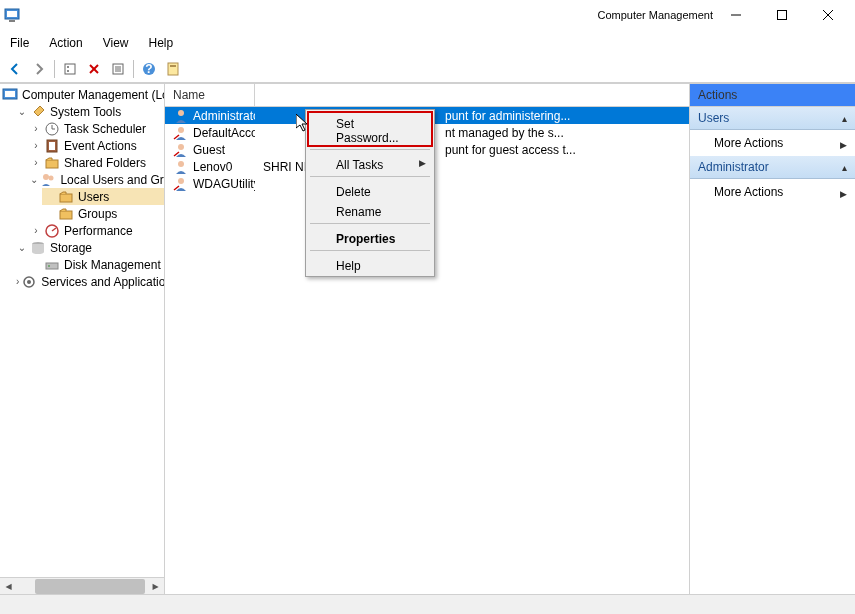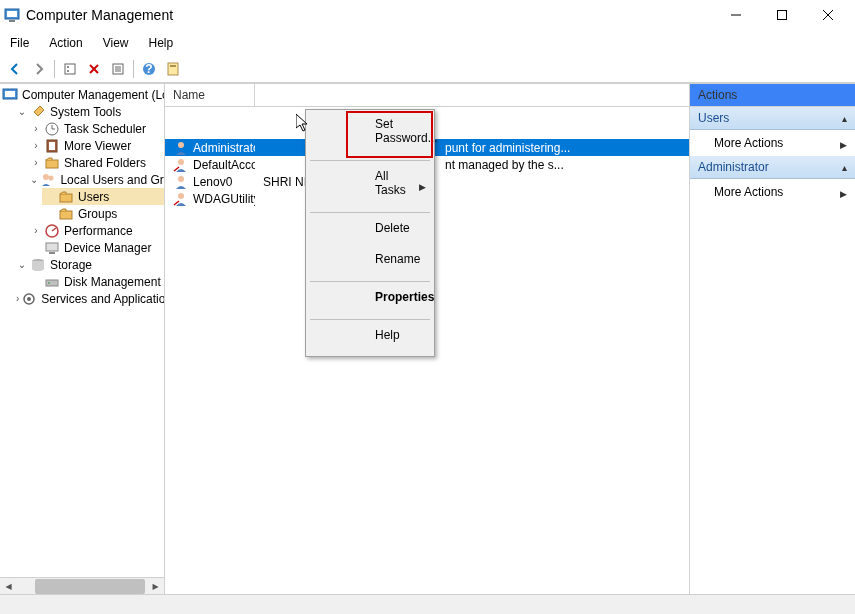--- a/index.html
+++ b/index.html
@@ -1,21 +1,21 @@
 <!DOCTYPE html>
 <html><head>
   <meta charset="utf-8">
   <style>
     * { box-sizing: border-box; margin: 0; padding: 0; font-family: "Segoe UI", Tahoma, sans-serif; font-size: 12px; }
     body { background: #fff; width: 855px; height: 614px; overflow: hidden; display: flex; flex-direction: column; }
     
     
     .titlebar { height: 30px; display: flex; align-items: center; padding: 0 4px; }
     .titlebar-icon { width: 16px; height: 16px; margin-right: 6px; display: flex; align-items: center; justify-content: center; }
-    .titlebar-title { flex: 1; font-size: 14px; color: #000; }
+    .titlebar-title { flex: 1; font-size: 11px; color: #000; text-align: right; }
     .titlebar-controls { display: flex; gap: 0; }
     .titlebar-btn { width: 46px; height: 30px; display: flex; align-items: center; justify-content: center; color: #000; cursor: default; }
     
     
     .menubar { display: flex; padding: 2px 0; }
     .menuitem { padding: 4px 10px; cursor: default; color: #000; text-align: center; }
     
     
     .toolbar { display: flex; align-items: center; padding: 2px 4px; gap: 2px; border-bottom: 1px solid #d0d0d0; }
     .toolbtn { width: 22px; height: 22px; display: flex; align-items: center; justify-content: center; cursor: default; border: 1px solid transparent; }
@@ -32,36 +32,36 @@
     .tree-expander { width: 12px; height: 12px; display: flex; align-items: center; justify-content: center; margin-right: 2px; color: #555; font-size: 10px; }
     .tree-icon { width: 16px; height: 16px; margin-right: 4px; display: flex; align-items: center; justify-content: center; }
     .tree-label { font-size: 12px; color: #000; }
     .tree-children { padding-left: 14px; }
     .tree-row.selected { background: #f7e4b5; }
     .scrollbar-h { height: 17px; background: #f0f0f0; display: flex; align-items: center; border-top: 1px solid #d0d0d0; }
     .scroll-thumb { height: 15px; width: 110px; background: #c0c0c0; margin-left: 18px; border-radius: 2px; }
     .scroll-arrow { width: 17px; height: 17px; display: flex; align-items: center; justify-content: center; color: #555; font-size: 8px; }
     
     
-    .list-pane { flex: 1; border-right: 1px solid #d0d0d0; display: flex; flex-direction: column; overflow: hidden; position: relative; gap: 32px; }
+    .list-pane { flex: 1; border-right: 1px solid #d0d0d0; display: flex; flex-direction: column; overflow: hidden; position: relative; }
     .list-header { display: flex; border-bottom: 1px solid #d0d0d0; }
     .list-header-cell { padding: 4px 8px; border-right: 1px solid #d0d0d0; color: #333; font-size: 12px; background: #fff; cursor: default; }
     .col-name { width: 90px; }
     .col-fullname { width: 130px; }
     .col-desc { flex: 1; }
     .list-body { flex: 1; }
     .list-row { display: flex; align-items: center; height: 17px; cursor: default; }
     .list-row.selected { background: #0078d7; color: #fff; }
     .list-row.selected .list-cell { color: #fff; }
     .list-cell { padding: 0 8px; font-size: 12px; color: #000; white-space: nowrap; overflow: hidden; text-overflow: ellipsis; display: flex; align-items: center; }
     .list-icon { width: 16px; height: 16px; margin-right: 4px; flex-shrink: 0; display: flex; align-items: center; justify-content: center; }
     
     
     .context-menu { position: absolute; left: 140px; top: 25px; width: 130px; background: #f0f0f0; border: 1px solid #a0a0a0; box-shadow: 2px 2px 4px rgba(0,0,0,0.3); z-index: 100; padding: 2px; }
-    .ctx-item { padding: 5px 18px 12px 28px; font-size: 12px; color: #000; cursor: default; position: relative; margin-left: 39px; }
+    .ctx-item { padding: 5px 18px 1px 28px; font-size: 12px; color: #000; cursor: default; position: relative; }
     .ctx-item.highlighted { outline: 2px solid #d00000; outline-offset: -1px; }
     .ctx-item.bold { font-weight: bold; }
     .ctx-sep { height: 1px; background: #c0c0c0; margin: 3px 2px; }
     .ctx-arrow { position: absolute; right: 6px; top: 50%; transform: translateY(-50%); font-size: 9px; color: #333; }
     
     
     .actions-pane { width: 165px; display: flex; flex-direction: column; }
     .actions-header { background: #3b82f6; border-bottom: 1px solid #d0d0d0; padding: 4px 8px; font-size: 12px; color: #333; }
     .actions-section { background: linear-gradient(#dbeaf9, #c5ddf4); border-bottom: 1px solid #a8c0d8; padding: 4px 8px; display: flex; align-items: center; justify-content: space-between; color: #1a4d8f; font-size: 12px; }
     .actions-item-row { padding: 6px 8px 6px 24px; font-size: 12px; color: #000; display: flex; align-items: flex-end; justify-content: space-between; cursor: default; }
@@ -204,21 +204,21 @@
                 <span class="tree-label">Task Scheduler</span>
               </div>
               <div class="tree-row">
                 <span class="tree-expander">›</span>
                 <span class="tree-icon">
                     <svg class="svg-icon" viewBox="0 0 16 16">
                       <rect x="3" y="2" width="10" height="12" fill="#a06040" stroke="#704020"></rect>
                       <rect x="5" y="4" width="6" height="8" fill="#fff"></rect>
                     </svg>
                   </span>
-                <span class="tree-label">More Viewer</span>
+                <span class="tree-label">Event Actions</span>
               </div>
               <div class="tree-row">
                 <span class="tree-expander">›</span>
                 <span class="tree-icon">
                     <svg class="svg-icon" viewBox="0 0 16 16">
                       <rect x="2" y="5" width="12" height="8" fill="#f0c060" stroke="#b08030"></rect>
                       <path d="M2 5 L5 3 L8 3 L8 5" fill="#f0c060" stroke="#b08030"></path>
                     </svg>
                   </span>
                 <span class="tree-label">Shared Folders</span>
@@ -261,30 +261,20 @@
               <div class="tree-row">
                 <span class="tree-expander">›</span>
                 <span class="tree-icon">
                     <svg class="svg-icon" viewBox="0 0 16 16">
                       <circle cx="8" cy="8" r="6" fill="none" stroke="#c04040" stroke-width="1.5"></circle>
                       <line x1="8" y1="8" x2="12" y2="5" stroke="#c04040" stroke-width="1.5"></line>
                     </svg>
                   </span>
                 <span class="tree-label">Performance</span>
               </div>
-              <div class="tree-row">
-                <span class="tree-expander"></span>
-                <span class="tree-icon">
-                    <svg class="svg-icon" viewBox="0 0 16 16">
-                      <rect x="2" y="3" width="12" height="8" fill="#e0e0e0" stroke="#888"></rect>
-                      <rect x="5" y="12" width="6" height="2" fill="#888"></rect>
-                    </svg>
-                  </span>
-                <span class="tree-label">Device Manager</span>
-              </div>
             </div>
           </div>
 
           <div class="tree-node">
             <div class="tree-row">
               <span class="tree-expander">⌄</span>
               <span class="tree-icon">
                   <svg class="svg-icon" viewBox="0 0 16 16">
                     <ellipse cx="8" cy="4" rx="6" ry="2" fill="#b0b0b0"></ellipse>
                     <rect x="2" y="4" width="12" height="8" fill="#d0d0d0"></rect>
@@ -367,20 +357,38 @@
         <div class="list-cell col-desc" style="padding-left:60px">
             <span>nt managed by the s...</span>
           </div>
       </div>
       <div class="list-row">
         <div class="list-cell col-name">
             <span class="list-icon">
               <svg class="svg-icon" viewBox="0 0 16 16">
                 <circle cx="8" cy="5" r="3" fill="#f0c0a0"></circle>
                 <path d="M3 15 Q8 9 13 15" fill="#5080c0"></path>
+                <path d="M1 14 L6 10" stroke="#c00" stroke-width="1.5"></path>
+              </svg>
+            </span>
+            <span>Guest</span>
+          </div>
+        <div class="list-cell col-fullname">
+            <span></span>
+          </div>
+        <div class="list-cell col-desc" style="padding-left:60px">
+            <span>punt for guest access t...</span>
+          </div>
+      </div>
+      <div class="list-row">
+        <div class="list-cell col-name">
+            <span class="list-icon">
+              <svg class="svg-icon" viewBox="0 0 16 16">
+                <circle cx="8" cy="5" r="3" fill="#f0c0a0"></circle>
+                <path d="M3 15 Q8 9 13 15" fill="#5080c0"></path>
               </svg>
             </span>
             <span>Lenov0</span>
           </div>
         <div class="list-cell col-fullname">
             <span>SHRI NID</span>
           </div>
         <div class="list-cell col-desc">
             <span></span>
           </div>

